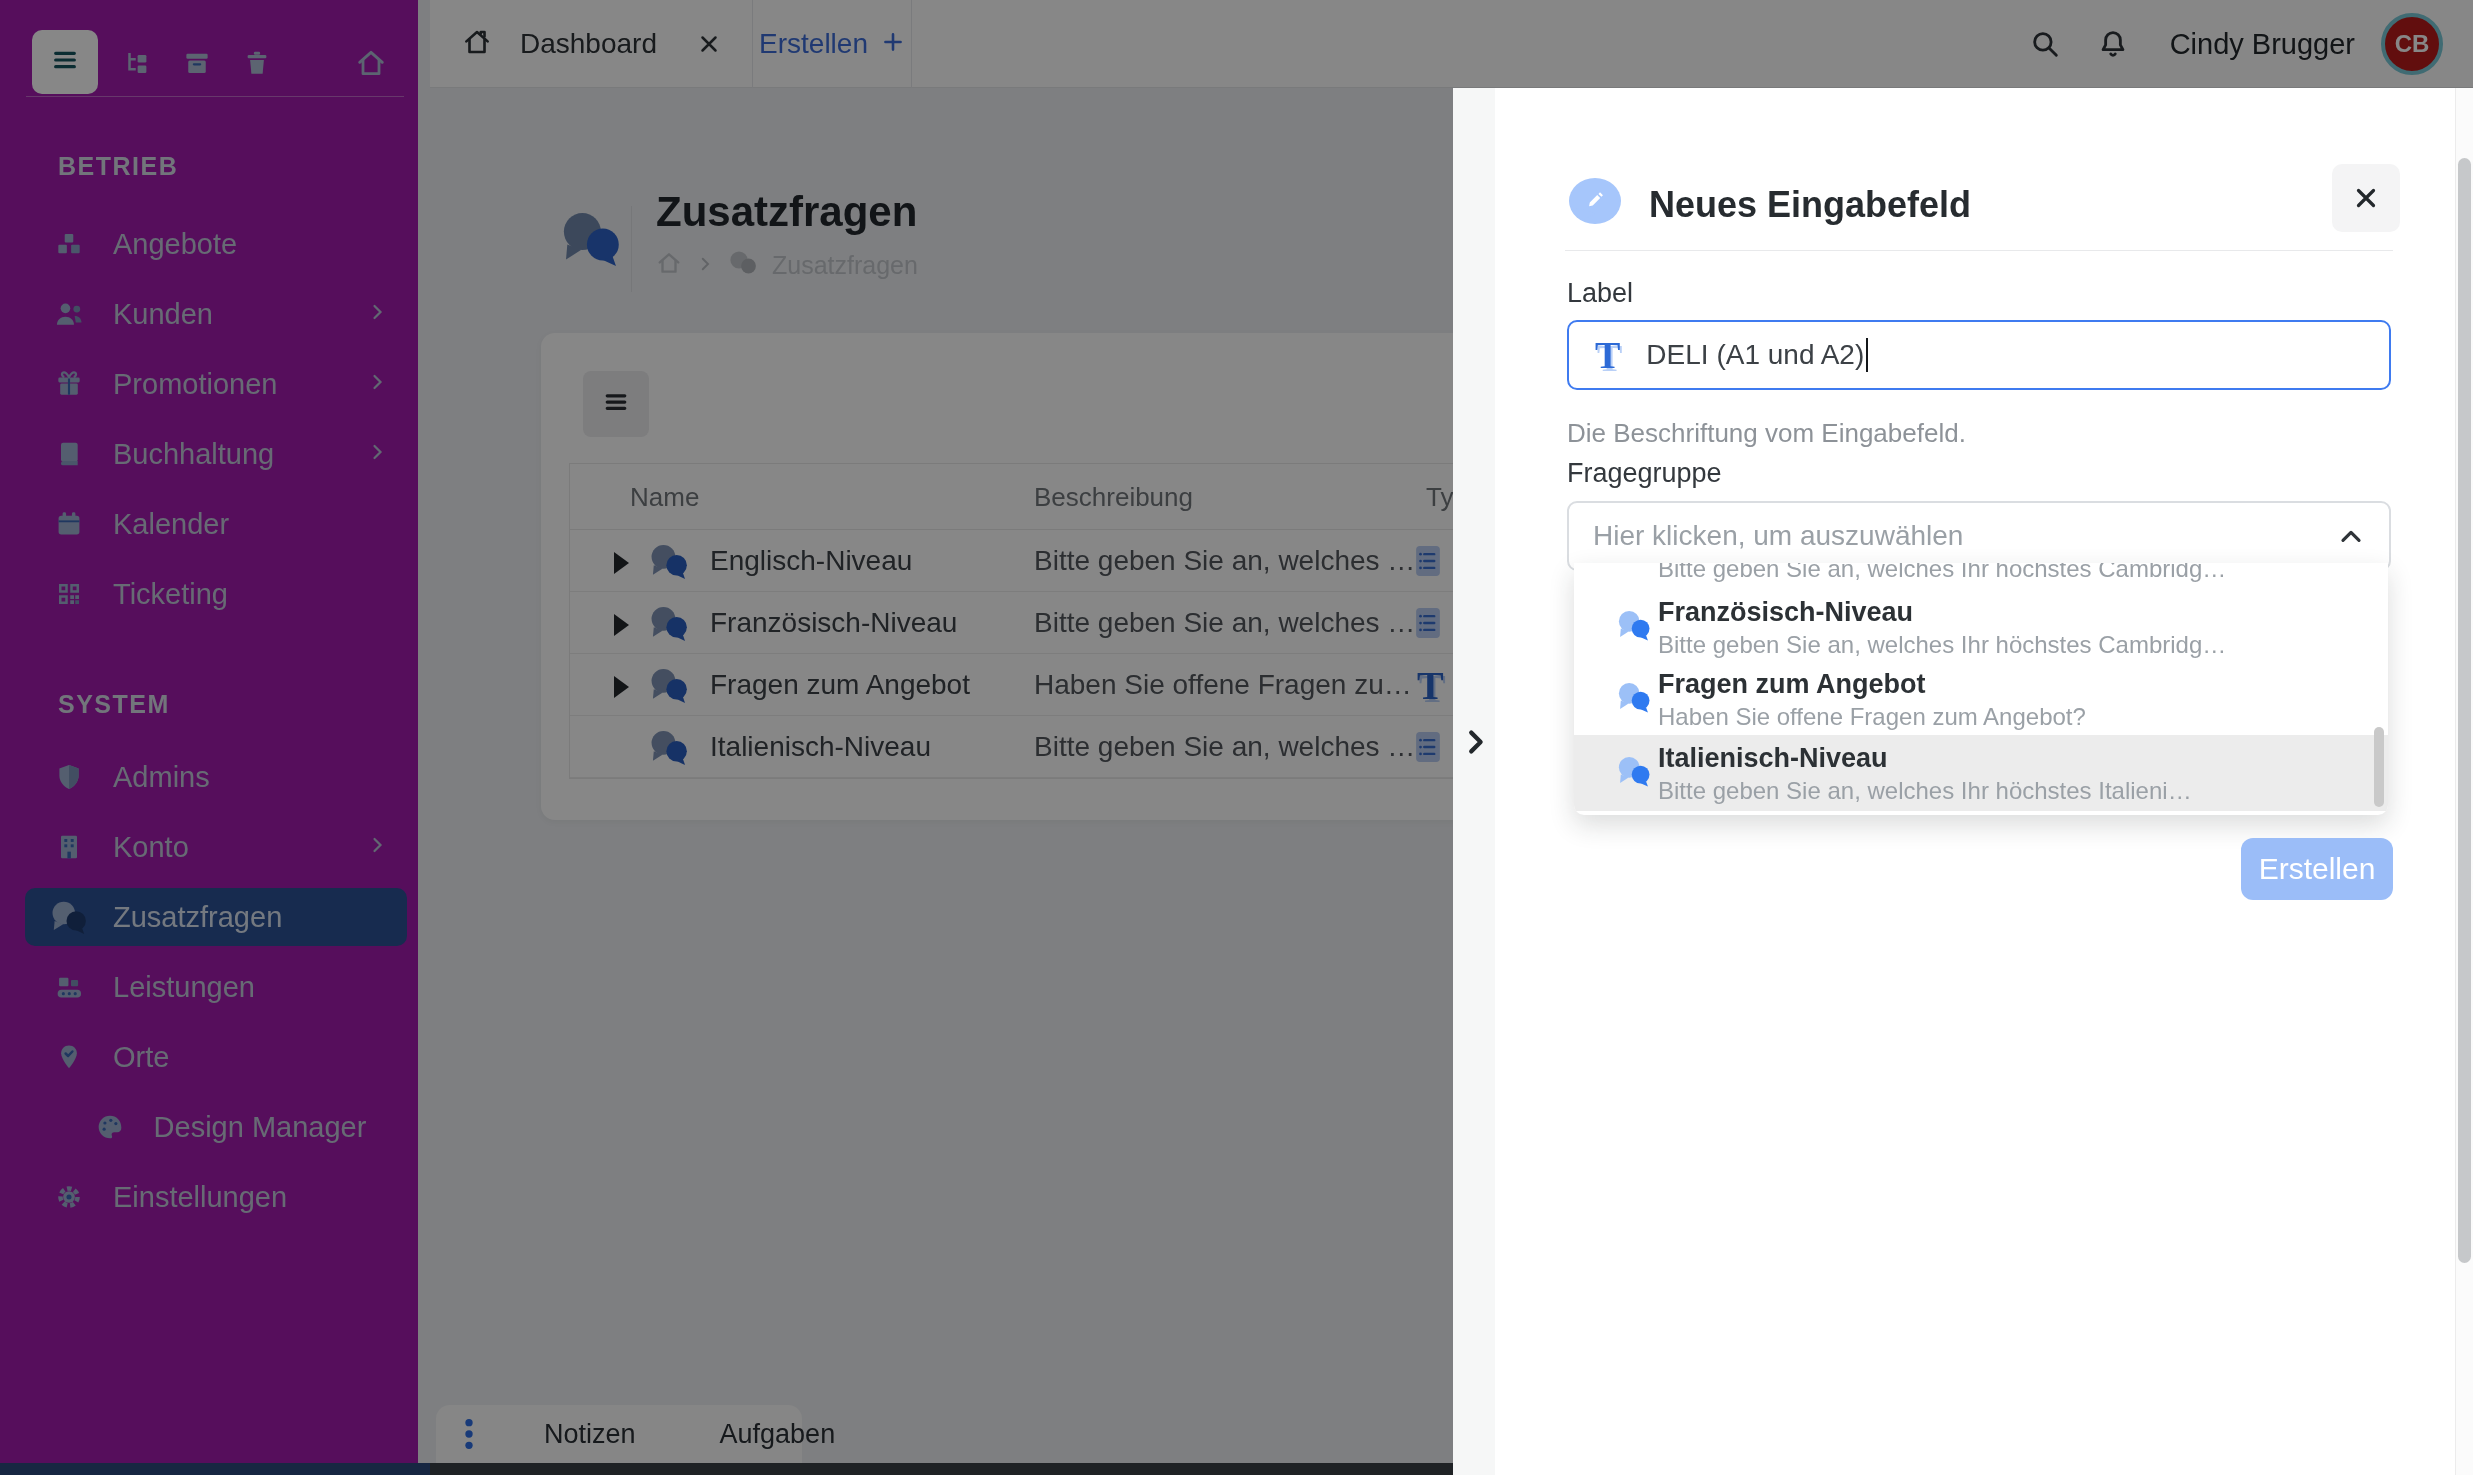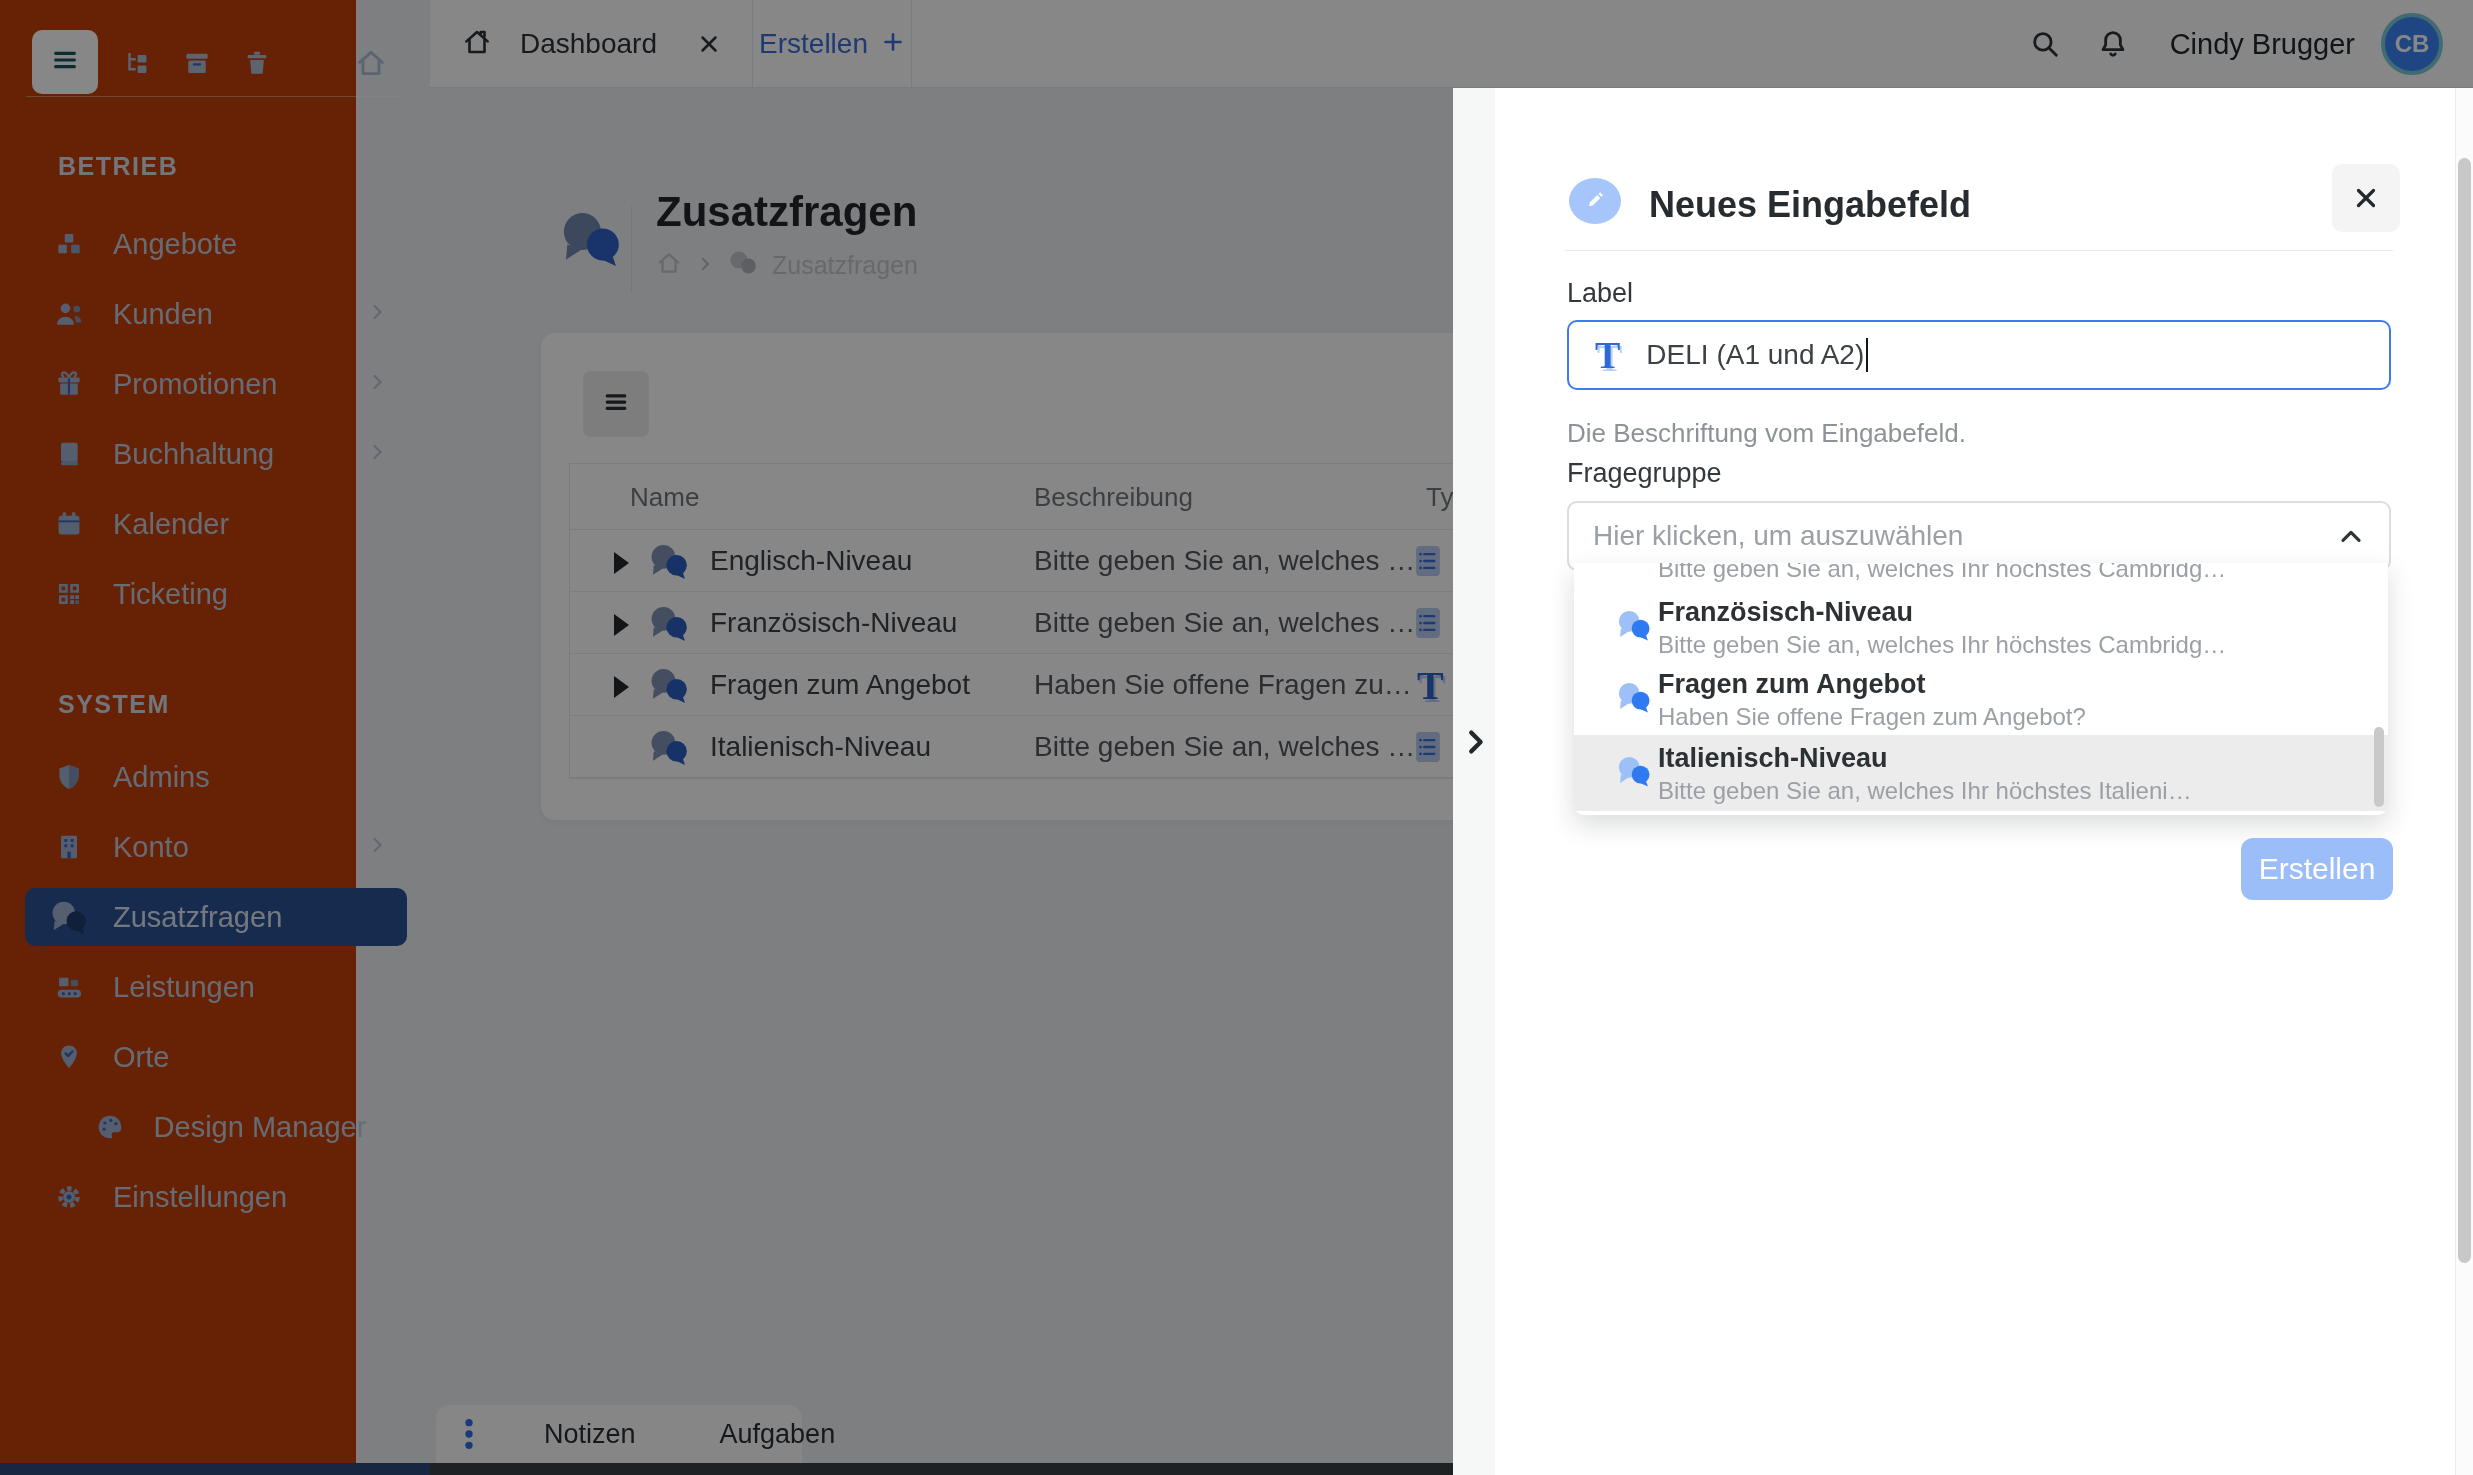--- a/index.html
+++ b/index.html
@@ -1,21 +1,21 @@
 <!DOCTYPE html>
 <html><head>
 <meta charset="utf-8">
 <style>
   html,body{margin:0;padding:0;background:#555;}
   *{box-sizing:border-box;}
   .app{position:relative;width:2473px;height:1475px;overflow:hidden;
        font-family:"Liberation Sans",sans-serif;background:#eef0f3;}
 
   
-  .sidebar{position:absolute;left:0;top:0;width:356px;height:1475px;background:#c2410c;z-index:1;}
+  .sidebar{position:absolute;left:0;top:0;width:418px;height:1475px;background:#a21caf;z-index:1;}
   .side-tile{position:absolute;left:32px;top:30px;width:66px;height:64px;background:#fff;border-radius:10px;
              display:flex;align-items:center;justify-content:center;}
   .side-ico{position:absolute;top:46px;display:flex;align-items:center;justify-content:center;width:34px;height:34px;}
   .side-div{position:absolute;left:26px;top:96px;width:378px;height:1px;background:rgba(255,255,255,0.35);}
   .sec-title{position:absolute;left:58px;font-size:25px;font-weight:bold;letter-spacing:1.5px;color:#d7dde8;}
   .nav-item{position:absolute;left:25px;width:382px;height:58px;display:flex;align-items:center;border-radius:10px;}
   .nav-item .nico{width:44px;display:flex;justify-content:center;margin-left:22px;}
   .nav-item .nlabel{margin-left:22px;font-size:29px;color:#c2cbdb;}
   .nav-item.active{background:#2c5296;}
   .nav-item.active .nlabel{color:#dbe4f2;}
@@ -24,21 +24,21 @@
   
   .topbar{position:absolute;left:430px;top:0;width:2043px;height:88px;background:#ffffff;
           border-bottom:1px solid #e4e6e9;z-index:1;}
   .tab{position:absolute;top:0;height:88px;display:flex;align-items:center;}
   .tab-dash{left:0;width:323px;border-right:1px solid #e7e9ec;padding-left:32px;}
   .tab-dash .tlabel{font-size:28px;color:#2e3338;margin-left:28px;}
   .tab-dash .tclose{margin-left:auto;margin-right:30px;display:flex;}
   .tab-new{left:324px;width:158px;border-right:1px solid #e7e9ec;justify-content:center;}
   .tab-new .tlabel{font-size:28px;color:#3d6dd8;margin-right:12px;}
   .top-right{position:absolute;right:30px;top:0;height:88px;display:flex;align-items:center;}
-  .avatar{width:62px;height:62px;border-radius:50%;background:#3b82f6;border:4px solid #79cbd9;
+  .avatar{width:62px;height:62px;border-radius:50%;background:#b91c1c;border:4px solid #79cbd9;
           display:flex;align-items:center;justify-content:center;color:#fff;font-size:24px;font-weight:bold;}
   .uname{font-size:29px;color:#23282d;margin:0 26px 0 40px;}
 
   
   .content{position:absolute;left:430px;top:88px;width:2043px;height:1387px;background:#eef0f3;z-index:1;}
   .pg-icon{position:absolute;left:128px;top:122px;}
   .pg-vdiv{position:absolute;left:201px;top:118px;width:1px;height:86px;background:#dfe1e4;}
   .pg-title{position:absolute;left:226px;top:100px;font-size:42px;font-weight:bold;color:#23282e;}
   .crumbs{position:absolute;left:226px;top:162px;display:flex;align-items:center;gap:14px;}
   .crumb-txt{font-size:25px;color:#c3c7cc;}

